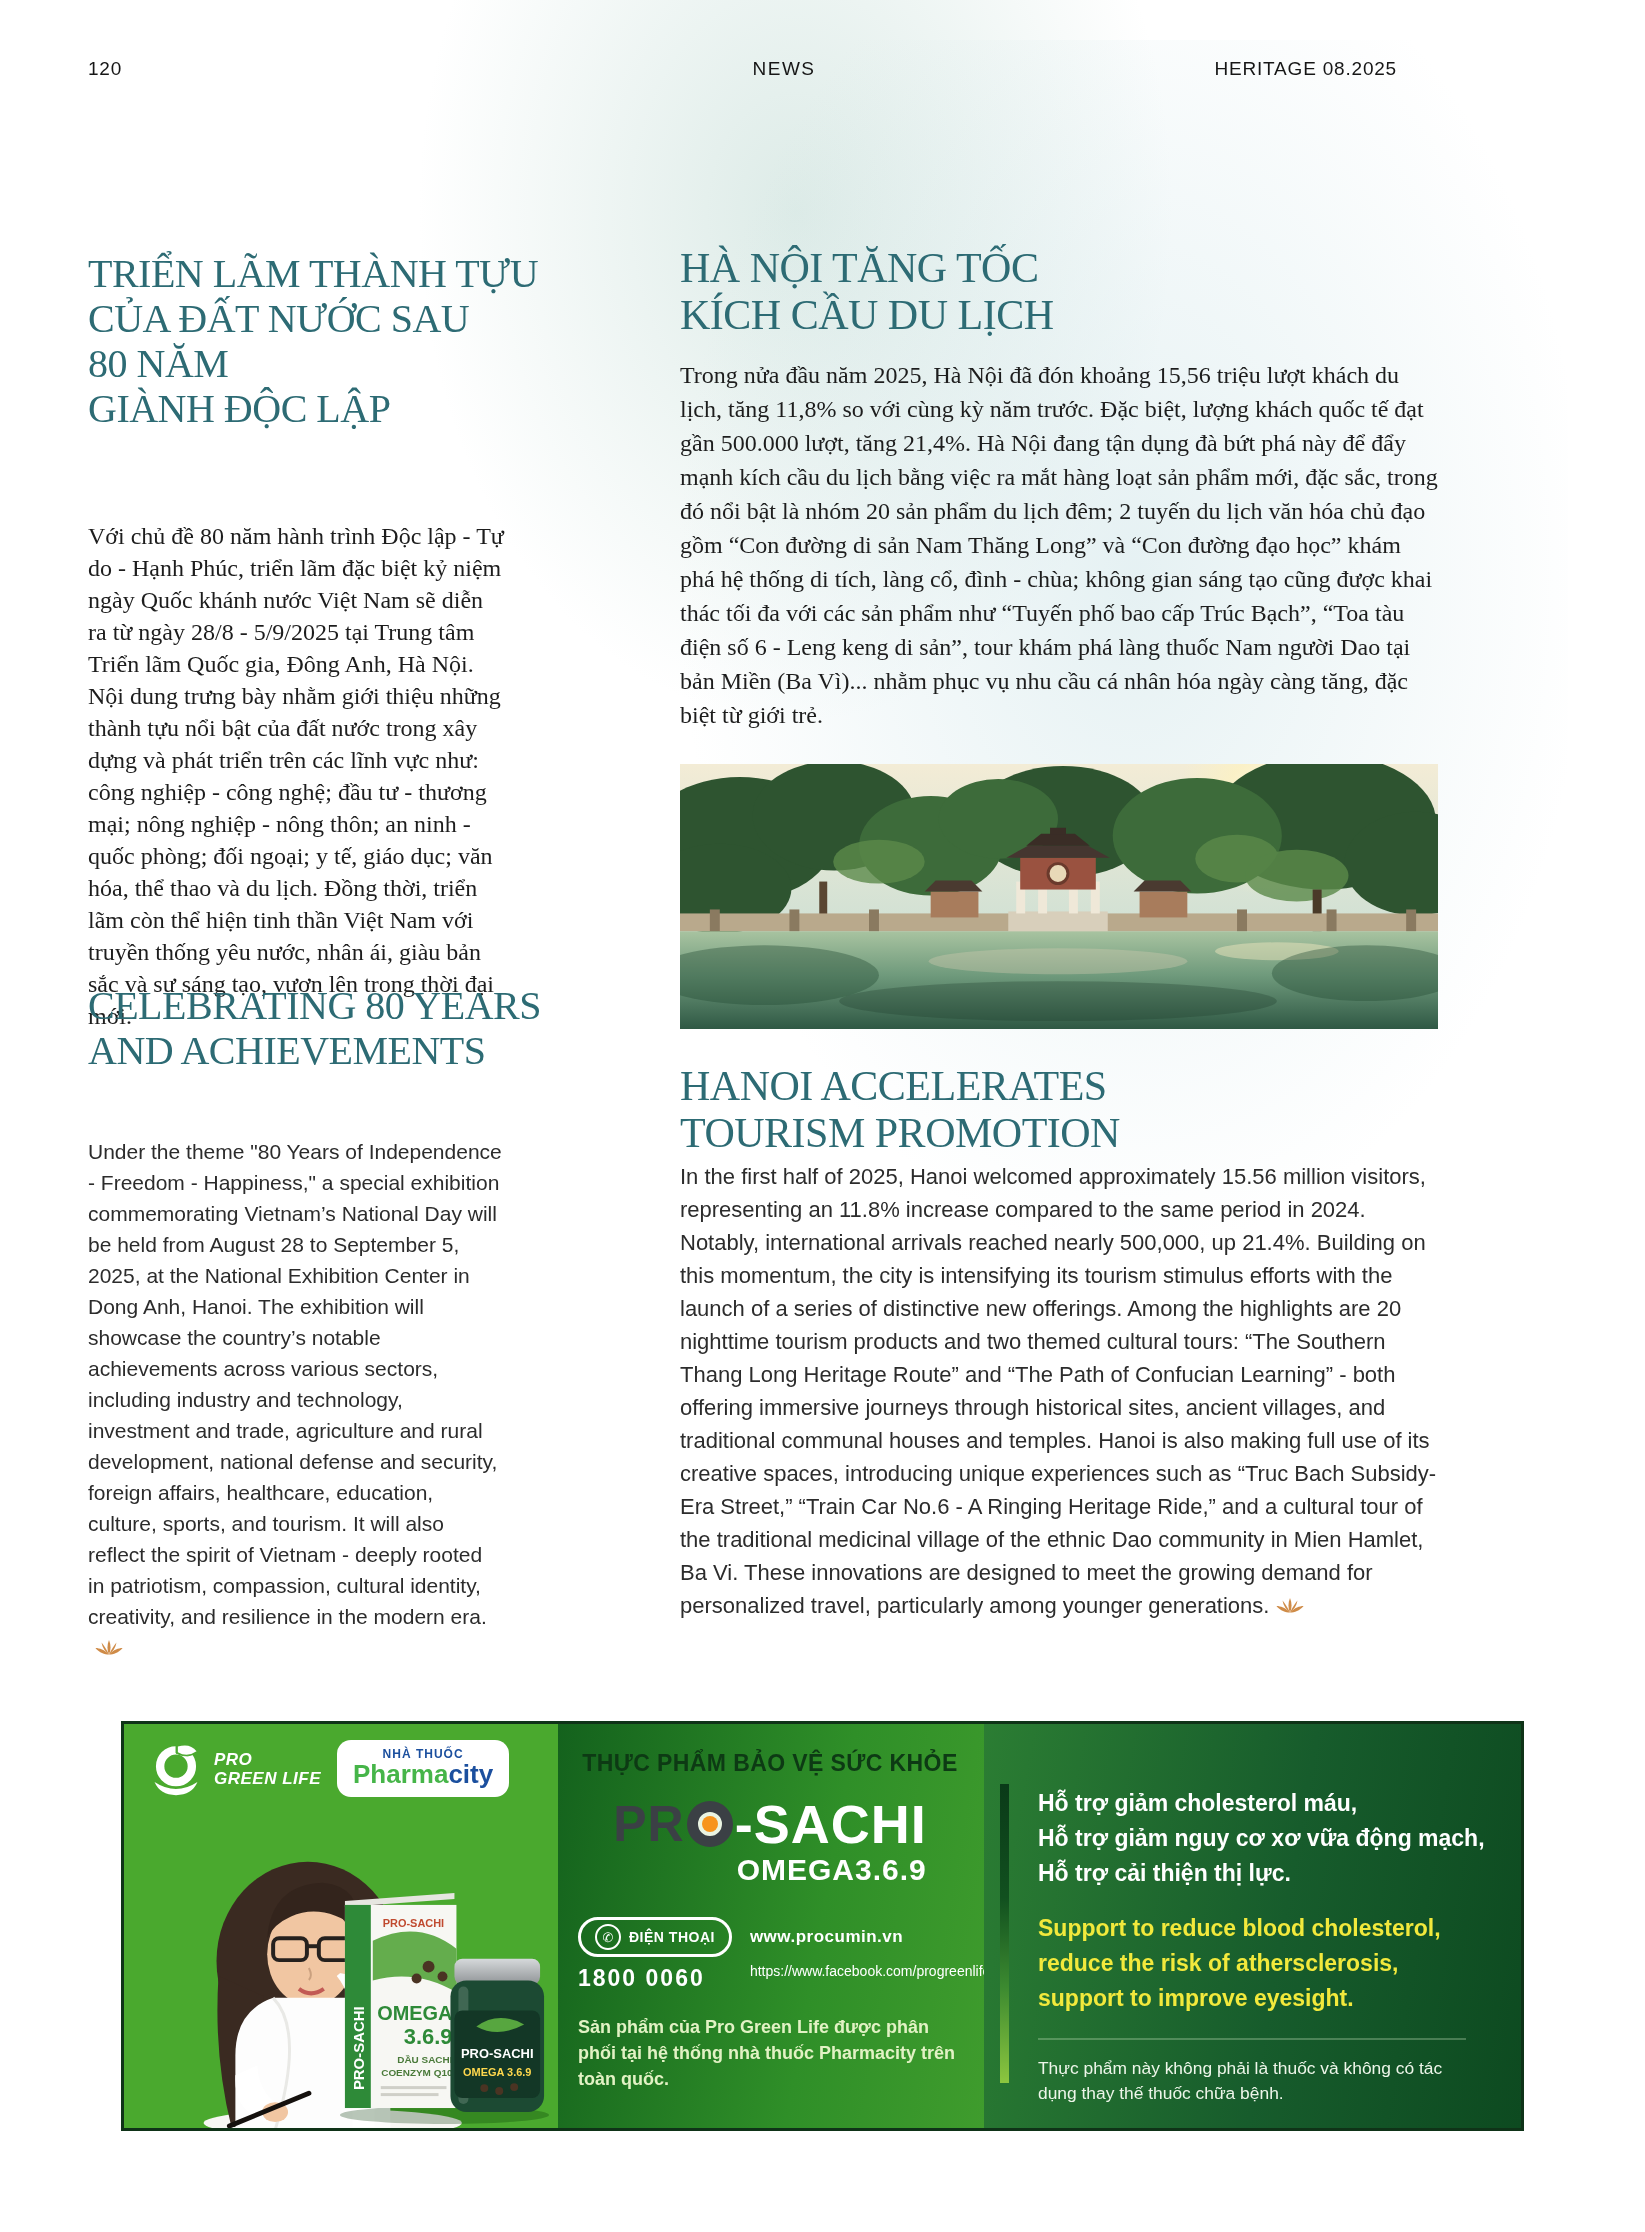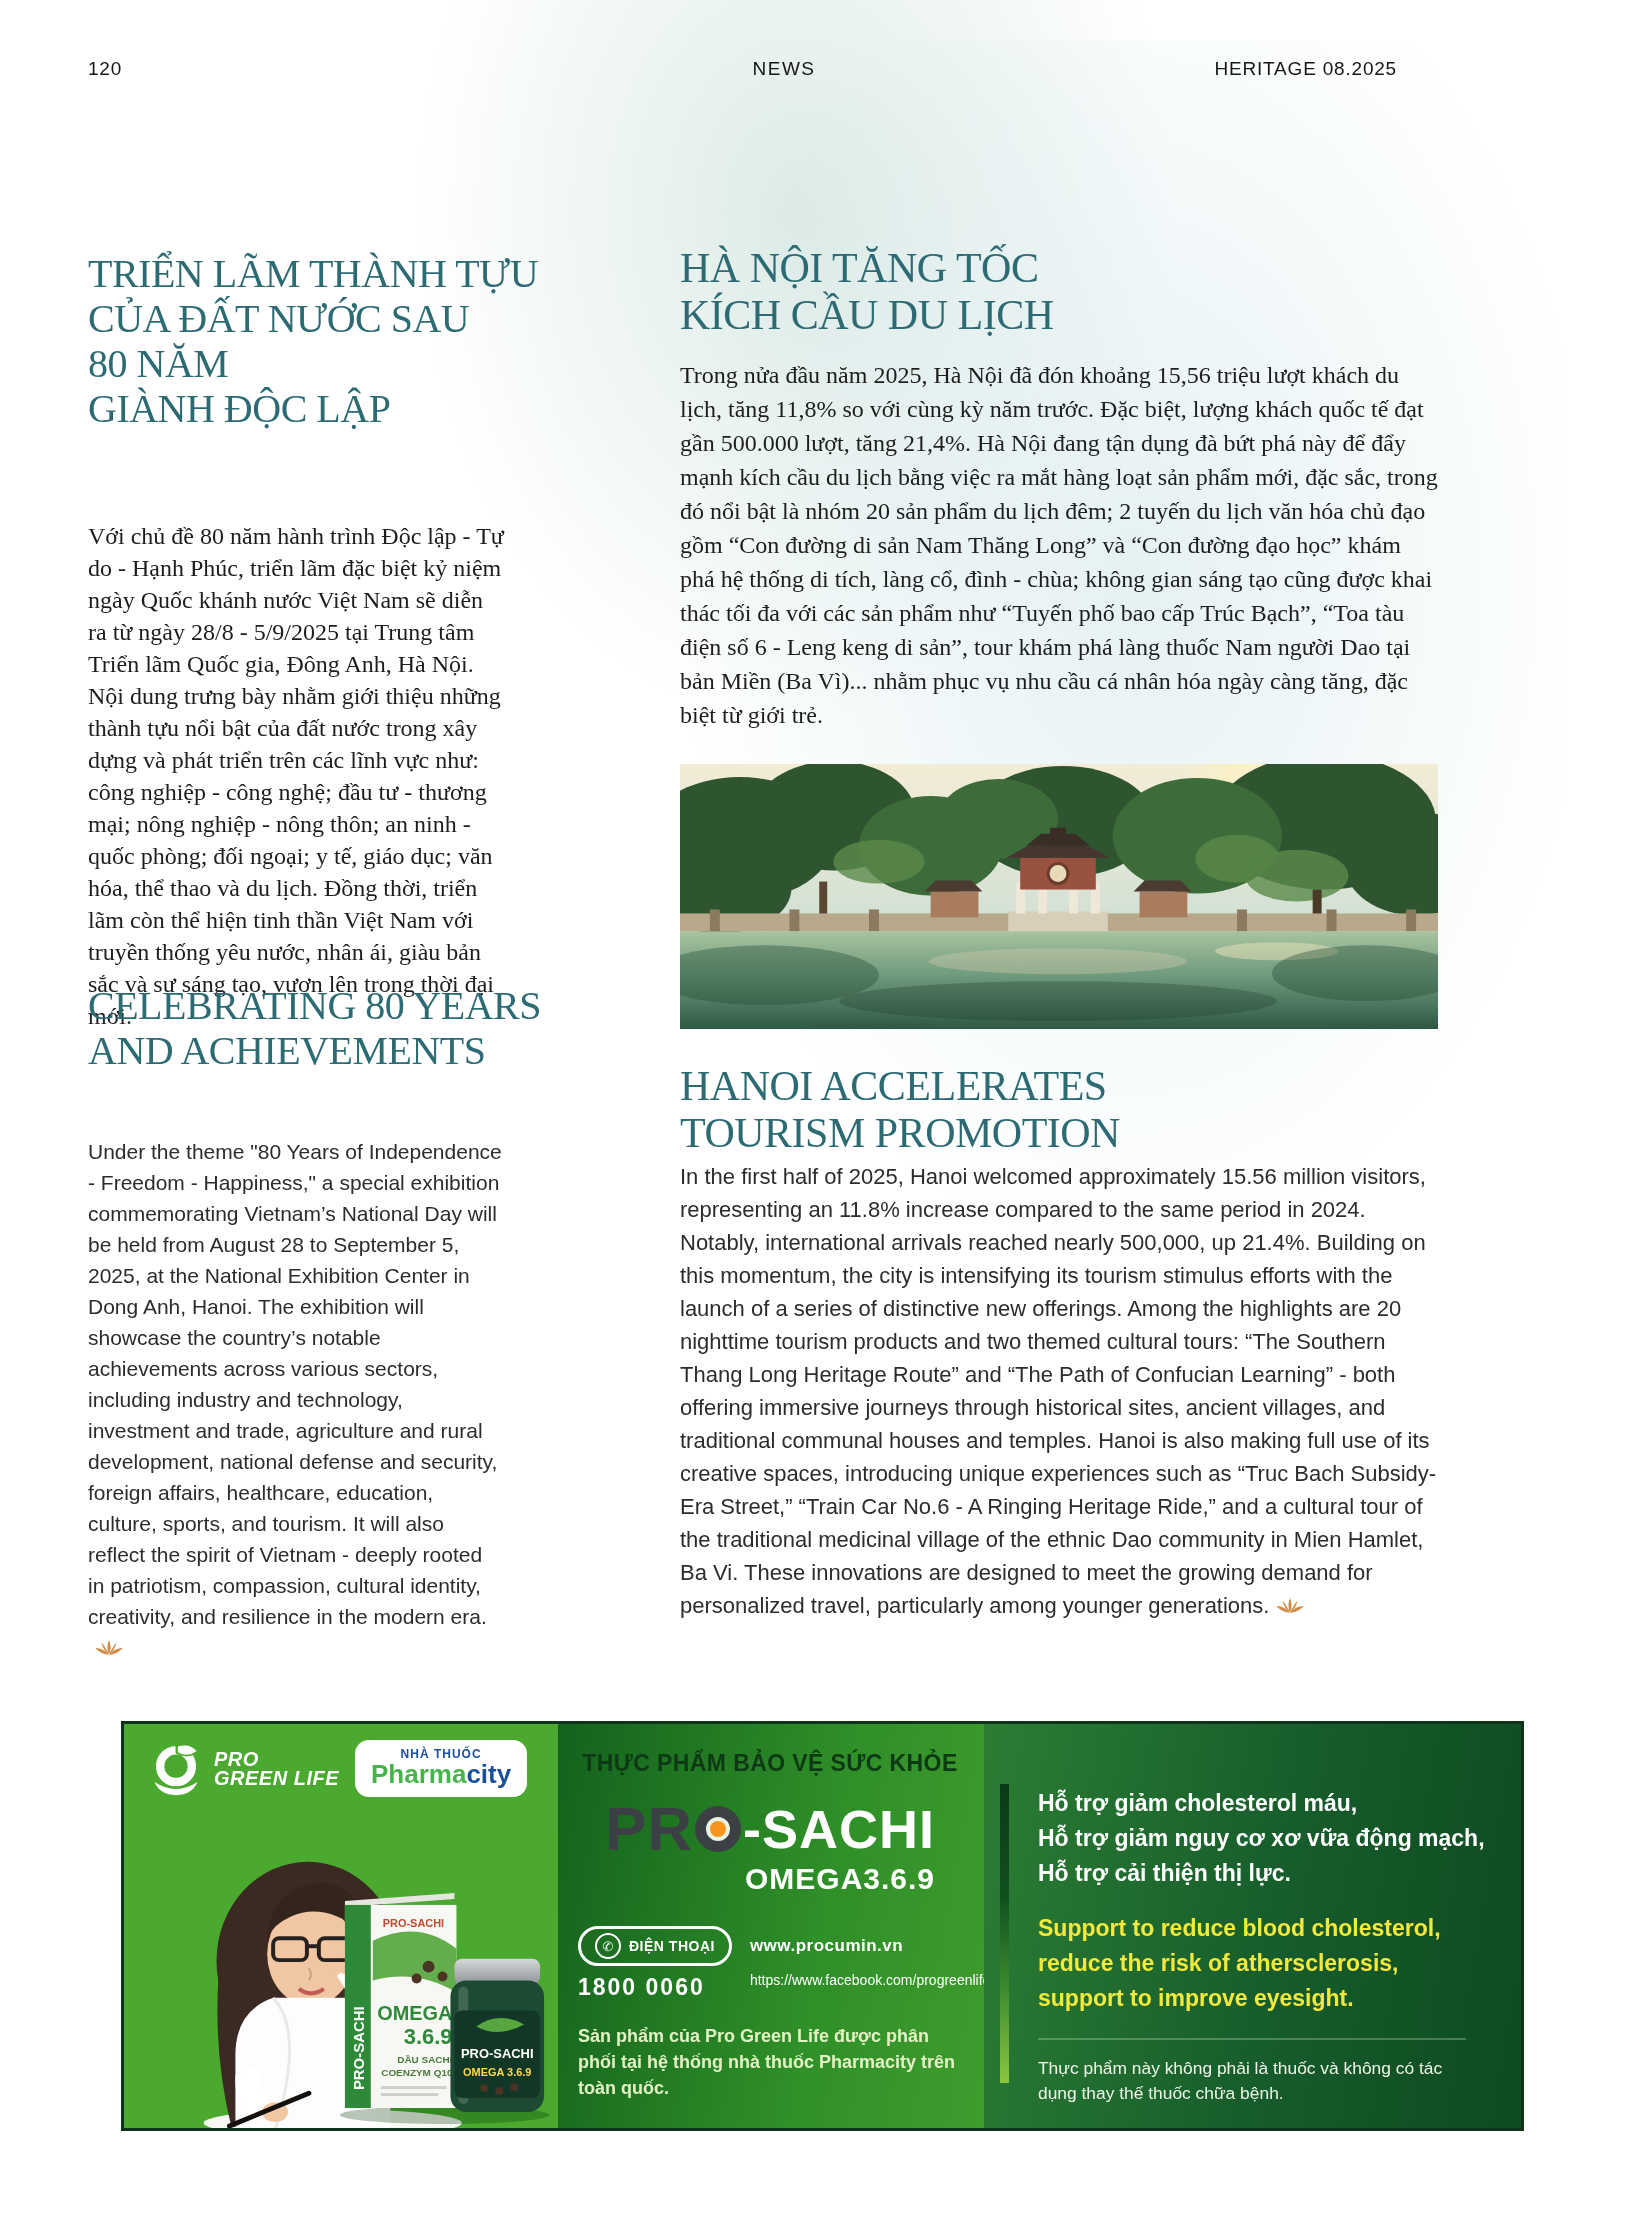--- a/index.html
+++ b/index.html
@@ -44,33 +44,33 @@
   .ad-left{position:relative;width:434px;flex:0 0 434px;background:#4aa92e;overflow:hidden;}
   .ad-mid{position:relative;width:426px;flex:0 0 426px;
           background:linear-gradient(100deg,#14621d 0%,#2f8f28 60%,#3f9c2d 100%);
           box-sizing:border-box;padding:26px 22px 16px 20px;}
   .ad-right{position:relative;flex:1;background:linear-gradient(100deg,#2b7d33 0%,#175а28 50%,#0f4d22 100%);
           background:linear-gradient(100deg,#2b7d33 0%,#175c2c 55%,#0d4a20 100%);
           box-sizing:border-box;padding:62px 24px 14px 54px;}
 
   .ad-logos{position:relative;z-index:3;display:flex;gap:16px;align-items:center;padding:16px 0 0 24px;}
   .pgl{display:flex;gap:10px;align-items:center;}
-  .pgl-text{font-style:italic;font-weight:bold;font-size:20px;line-height:19px;letter-spacing:0.5px;color:#fff;}
+  .pgl-text{font-style:italic;font-weight:bold;font-size:17px;line-height:19px;letter-spacing:0.5px;color:#fff;}
   .pharmacity{background:#fff;border-radius:14px;padding:7px 16px 9px;text-align:center;}
   .ph-top{color:#1b4f9e;font-weight:bold;font-size:12px;letter-spacing:1px;}
   .ph-name{font-weight:bold;font-size:26px;line-height:27px;}
   .ph-green{color:#46b549;}
   .ph-blue{color:#1b4f9e;}
   .model{position:absolute;left:0;bottom:-2px;z-index:1;}
   .products{position:absolute;right:2px;bottom:4px;z-index:2;}
 
   .category{text-align:center;color:#0d3a14;font-weight:bold;font-size:23px;letter-spacing:0.4px;}
   .pname{width:max-content;margin:16px auto 0;}
   .pname-row{display:flex;align-items:center;}
-  .ps-pre{font-size:62px;font-weight:bold;color:#3b4045;letter-spacing:1px;}
+  .ps-pre{font-size:50px;font-weight:bold;color:#3b4045;letter-spacing:1px;}
   .ps-post{font-size:54px;font-weight:bold;color:#ffffff;letter-spacing:1px;}
   .ps-o{width:46px;height:46px;border:11px solid #3b4045;border-radius:50%;box-sizing:border-box;
         display:inline-flex;align-items:center;justify-content:center;margin:0 2px;background:#eaf4e2;}
   .ps-o .dot{width:16px;height:16px;border-radius:50%;background:#f7941d;}
   .variant{text-align:right;font-size:30px;font-weight:bold;color:#fff;letter-spacing:1px;margin-top:-2px;}
   .contact{display:flex;gap:18px;margin-top:30px;align-items:flex-start;}
   .pill{display:flex;gap:8px;align-items:center;border:3px solid #fff;border-radius:994px;
         padding:4px 14px;width:max-content;}
   .p-ic{width:22px;height:22px;border:2px solid #fff;border-radius:50%;display:flex;
         align-items:center;justify-content:center;font-size:13px;line-height:1;}

